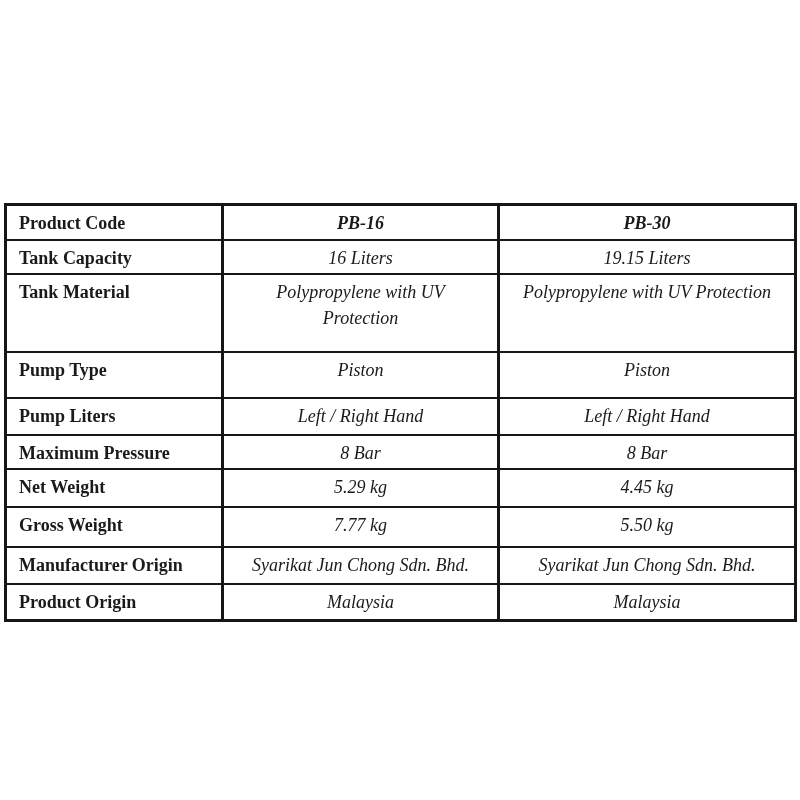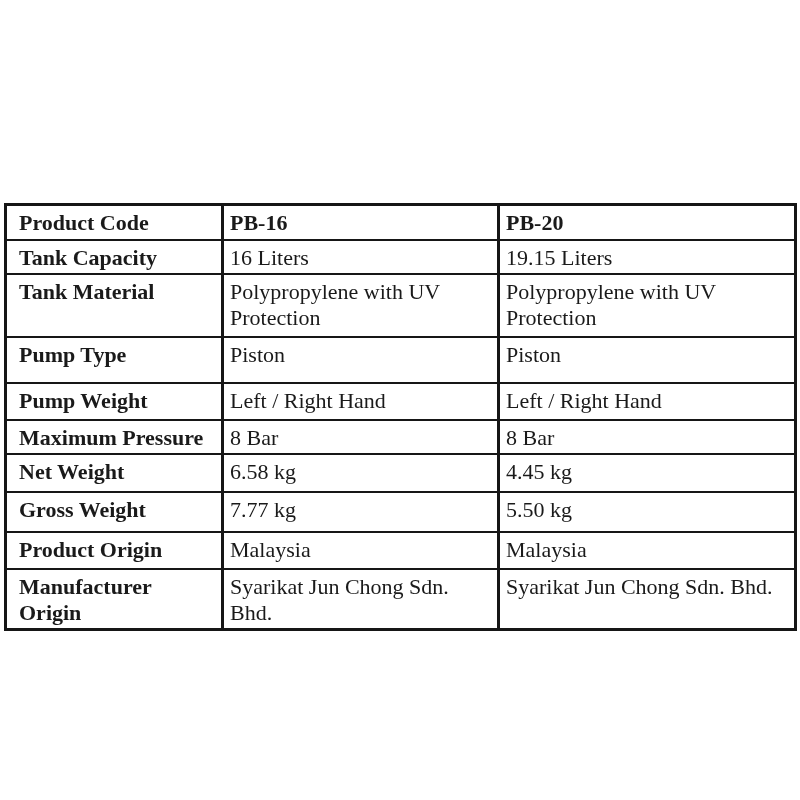--- a/index.html
+++ b/index.html
@@ -25,33 +25,34 @@
     border: 3px solid #161616;
     background: #ffffff;
   }
   .spec-table th,
   .spec-table td {
     border-top: 2px solid #161616;
     border-bottom: 2px solid #161616;
     border-left: 3px solid #161616;
     border-right: 3px solid #161616;
     vertical-align: top;
-    font-size: 22px;
+    font-size: 18px;
     line-height: 26px;
     padding: 4px 6px 2px 6px;
     overflow: hidden;
   }
   .spec-table th.label-cell {
     text-align: left;
     font-weight: bold;
     padding-left: 12px;
   }
   .spec-table td.value-cell,
   .spec-table th.value-cell {
-    text-align: left;
+    text-align: center;
+    font-style: italic;
   }
   .spec-table th.value-cell {
     font-weight: bold;
   }
   
   .row-tank-material td.pb16-col .val-inner {
     display: inline-block;
     max-width: 215px;
   }
 </style>
@@ -61,61 +62,61 @@
 <table class="spec-table">
   <colgroup>
     <col style="width:217px">
     <col style="width:276px">
     <col style="width:297px">
   </colgroup>
   <tbody>
     <tr style="height:35px">
       <th class="label-cell">Product Code</th>
       <th class="value-cell pb16-col">PB-16</th>
-      <th class="value-cell pb20-col">PB-20</th>
+      <th class="value-cell pb20-col">PB-30</th>
     </tr>
     <tr style="height:20px">
       <th class="label-cell">Tank Capacity</th>
       <td class="value-cell pb16-col"><span class="val-inner">16 Liters</span></td>
       <td class="value-cell pb20-col"><span class="val-inner">19.15 Liters</span></td>
     </tr>
-    <tr class="row-tank-material" style="height:63px">
+    <tr class="row-tank-material" style="height:78px">
       <th class="label-cell">Tank Material</th>
       <td class="value-cell pb16-col"><span class="val-inner">Polypropylene with UV Protection</span></td>
       <td class="value-cell pb20-col"><span class="val-inner">Polypropylene with UV Protection</span></td>
     </tr>
     <tr style="height:46px">
       <th class="label-cell">Pump Type</th>
       <td class="value-cell pb16-col"><span class="val-inner">Piston</span></td>
       <td class="value-cell pb20-col"><span class="val-inner">Piston</span></td>
     </tr>
     <tr style="height:37px">
-      <th class="label-cell">Pump Weight</th>
+      <th class="label-cell">Pump Liters</th>
       <td class="value-cell pb16-col"><span class="val-inner">Left / Right Hand</span></td>
       <td class="value-cell pb20-col"><span class="val-inner">Left / Right Hand</span></td>
     </tr>
     <tr style="height:34px">
       <th class="label-cell">Maximum Pressure</th>
       <td class="value-cell pb16-col"><span class="val-inner">8 Bar</span></td>
       <td class="value-cell pb20-col"><span class="val-inner">8 Bar</span></td>
     </tr>
     <tr style="height:38px">
       <th class="label-cell">Net Weight</th>
-      <td class="value-cell pb16-col"><span class="val-inner">6.58 kg</span></td>
+      <td class="value-cell pb16-col"><span class="val-inner">5.29 kg</span></td>
       <td class="value-cell pb20-col"><span class="val-inner">4.45 kg</span></td>
     </tr>
     <tr style="height:40px">
       <th class="label-cell">Gross Weight</th>
       <td class="value-cell pb16-col"><span class="val-inner">7.77 kg</span></td>
       <td class="value-cell pb20-col"><span class="val-inner">5.50 kg</span></td>
     </tr>
     <tr style="height:37px">
+      <th class="label-cell">Manufacturer Origin</th>
+      <td class="value-cell pb16-col"><span class="val-inner">Syarikat Jun Chong Sdn. Bhd.</span></td>
+      <td class="value-cell pb20-col"><span class="val-inner">Syarikat Jun Chong Sdn. Bhd.</span></td>
+    </tr>
+    <tr style="height:37px">
       <th class="label-cell">Product Origin</th>
       <td class="value-cell pb16-col"><span class="val-inner">Malaysia</span></td>
       <td class="value-cell pb20-col"><span class="val-inner">Malaysia</span></td>
-    </tr>
-    <tr style="height:37px">
-      <th class="label-cell">Manufacturer Origin</th>
-      <td class="value-cell pb16-col"><span class="val-inner">Syarikat Jun Chong Sdn. Bhd.</span></td>
-      <td class="value-cell pb20-col"><span class="val-inner">Syarikat Jun Chong Sdn. Bhd.</span></td>
     </tr>
   </tbody>
 </table>
 
 </body></html>

